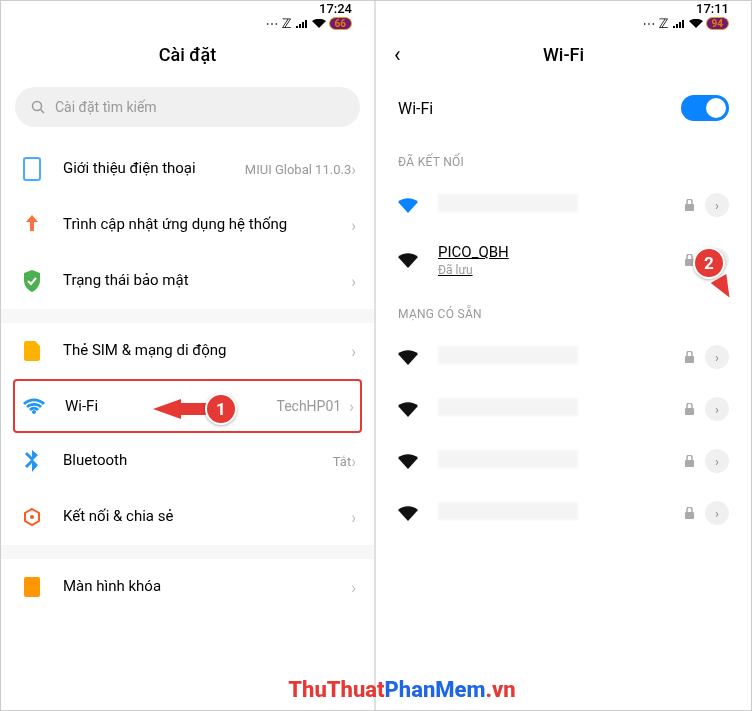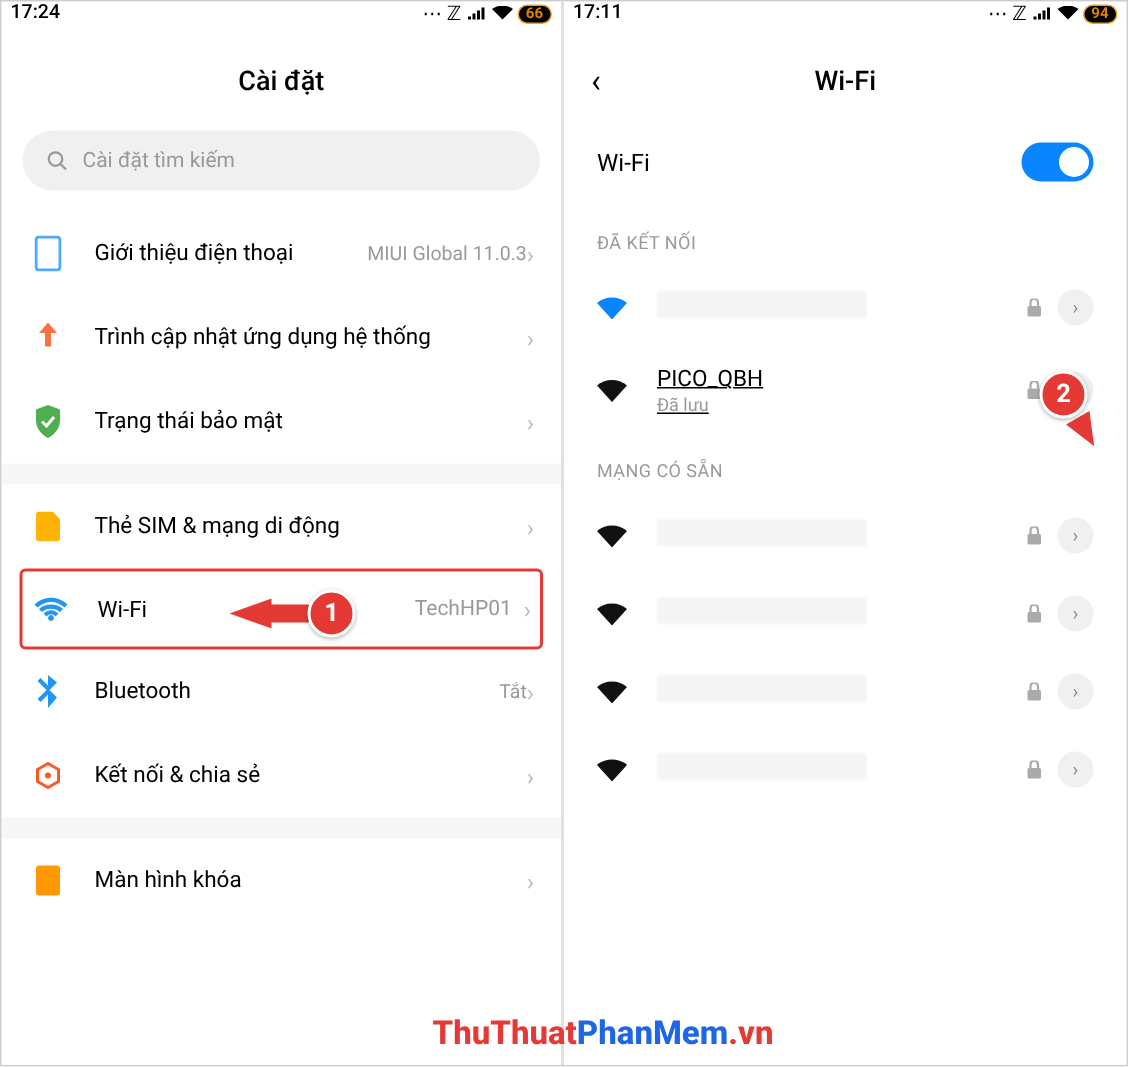--- a/index.html
+++ b/index.html
@@ -1,22 +1,22 @@
 <!DOCTYPE html>
 <html><head>
 <meta charset="utf-8">
 <style>
 * { box-sizing: border-box; margin: 0; padding: 0; font-family: -apple-system, BlinkMacSystemFont, "Segoe UI", Roboto, sans-serif; }
 body { background: #f5f5f5; }
 .container { width: 752px; height: 711px; background: #fff; border: 1px solid #ccc; display: flex; position: relative; overflow: hidden; }
 .panel { width: 50%; height: 100%; background: #fff; position: relative; overflow: hidden; }
 .panel.left { border-right: 2px solid #e0e0e0; }
-.status-bar { height: 28px; display: flex; align-items: flex-start; justify-content: space-between; padding: 0 6px; font-size: 13px; font-weight: 500; color: #000; }
+.status-bar { height: 28px; display: flex; align-items: flex-end; justify-content: space-between; padding: 0 22px; font-size: 13px; font-weight: 500; color: #000; flex-direction: column; }
 .status-icons { display: flex; align-items: center; gap: 3px; }
-.battery { display: inline-flex; align-items: center; border: 1px solid #f0a020; border-radius: 8px; padding: 0 5px; font-size: 10px; font-weight: 700; color: #e08000; background: #000000; }
+.battery { display: inline-flex; align-items: center; border: 1px solid #f0a020; border-radius: 8px; padding: 0 5px; font-size: 10px; font-weight: 700; color: #e08000; background: #701a75; }
 .title-bar { height: 50px; display: flex; align-items: center; justify-content: center; position: relative; }
 .title-bar .back { position: absolute; left: 18px; font-size: 22px; color: #000; }
 .title { font-size: 18px; font-weight: 500; color: #000; }
 .search-box { margin: 8px 14px 14px; background: #f0f0f0; border-radius: 20px; height: 40px; display: flex; align-items: center; padding: 16px 16px; color: #999; }
 .search-box .search-icon { margin-right: 10px; font-size: 14px; }
 .search-box .placeholder { font-size: 14px; }
 .list-item { display: flex; align-items: center; padding: 14px 18px; min-height: 56px; }
 .list-item .icon-box { width: 26px; height: 26px; margin-right: 18px; display: flex; align-items: center; justify-content: center; flex-shrink: 0; }
 .list-item .label { flex: 1; font-size: 15px; color: #000; line-height: 1.3; padding-right: 22px; }
 .list-item .value { font-size: 13px; color: #999; margin-right: 0; }

